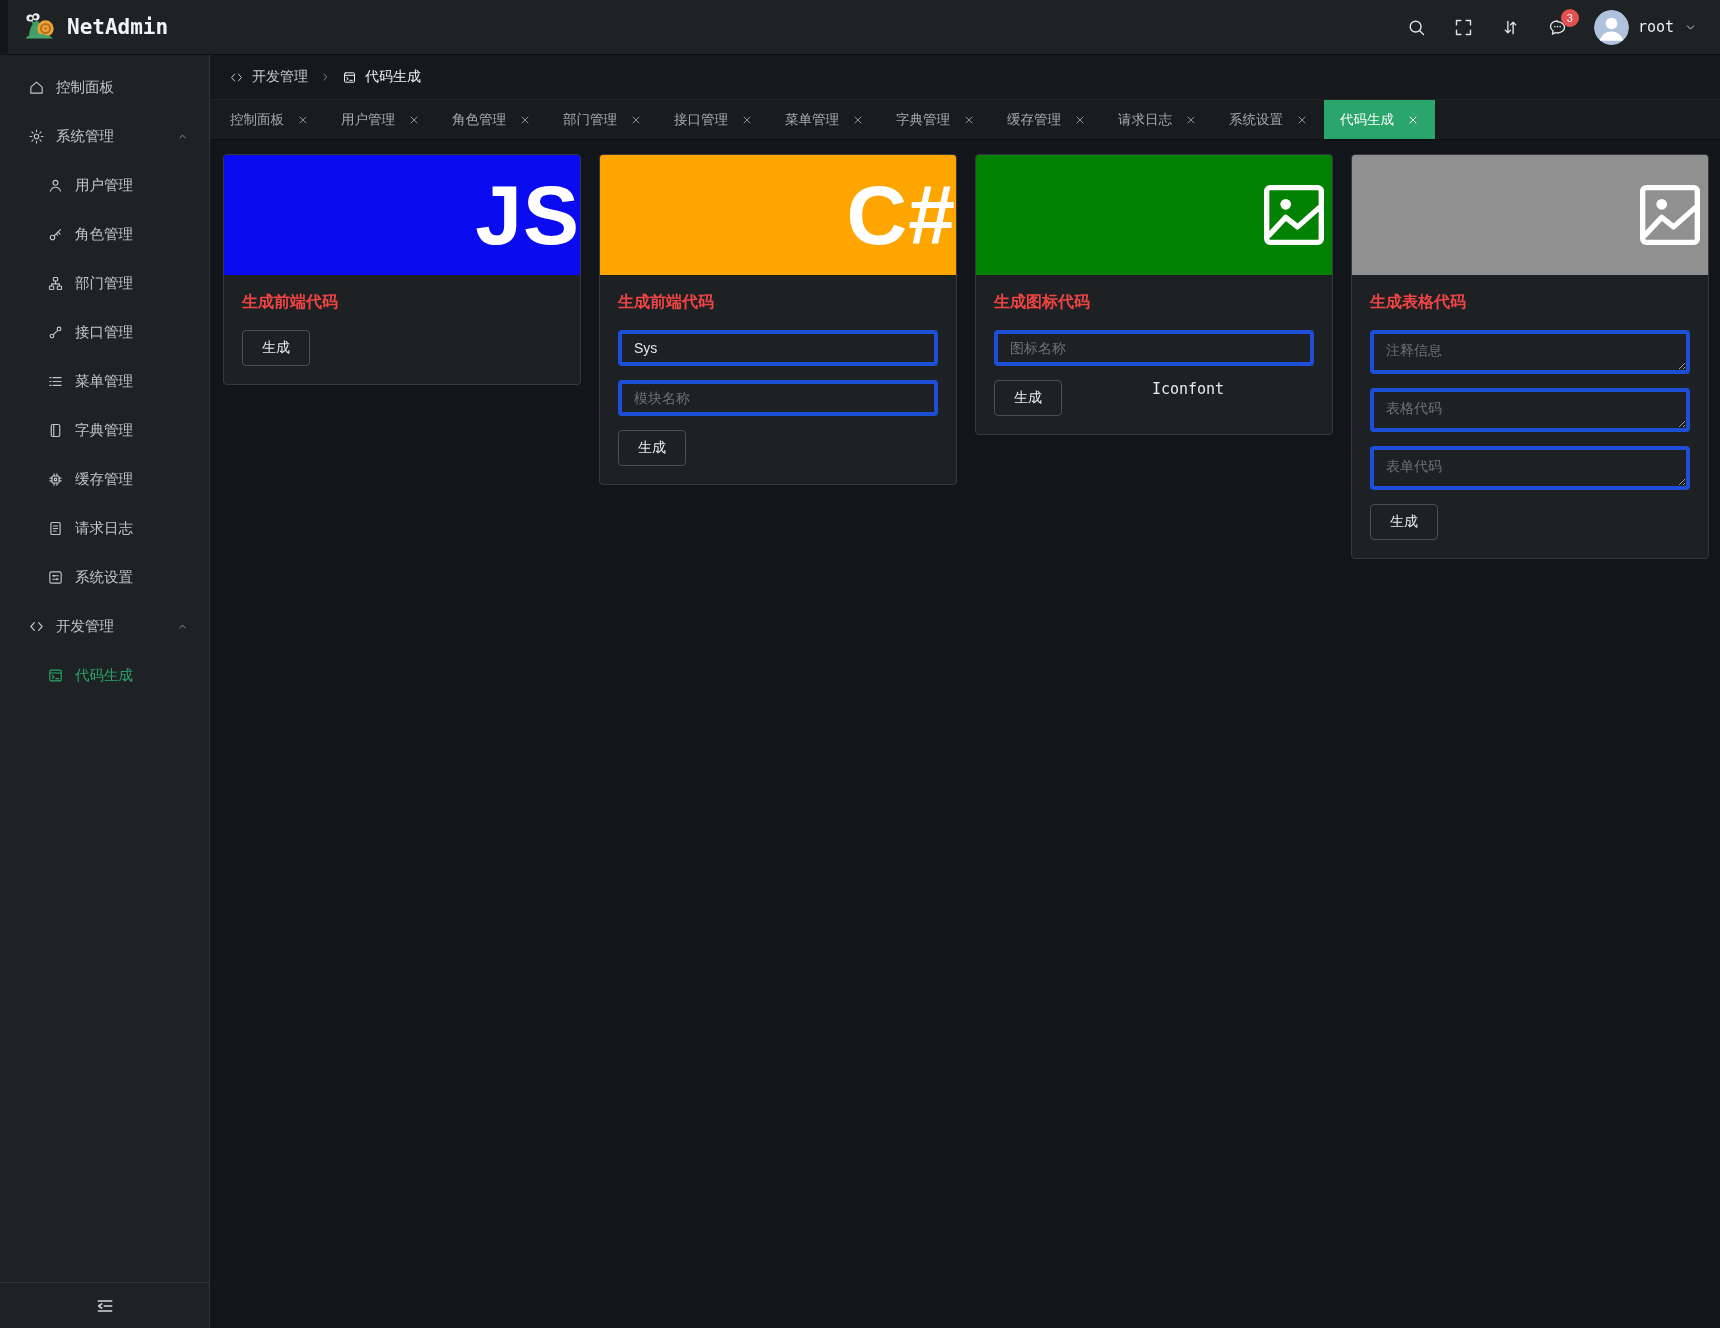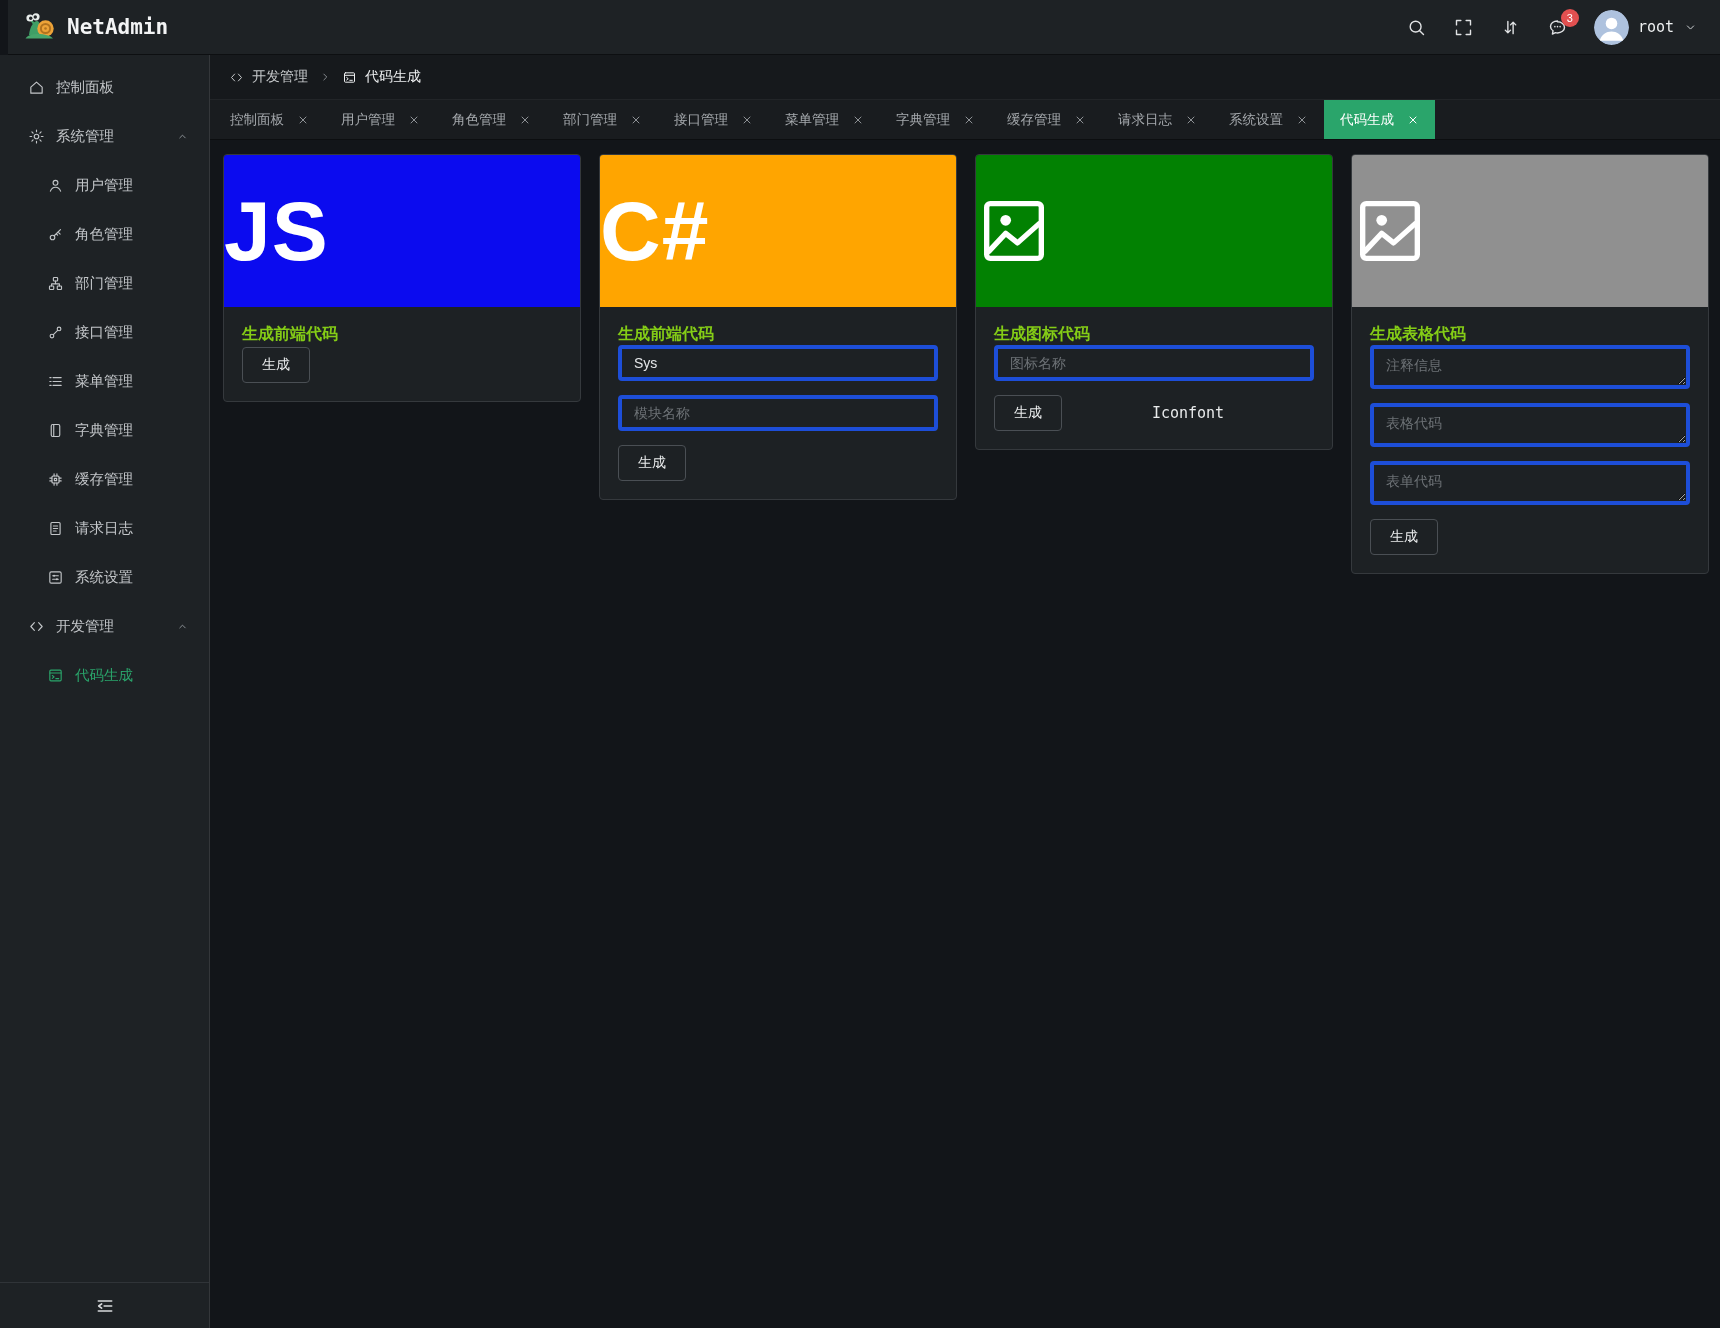--- a/index.html
+++ b/index.html
@@ -50,30 +50,30 @@
   .crumb-sep { width:14px; height:14px; color:#8d9196; }
 
   .tabbar { height:40px; background:#191c1f; border-bottom:1px solid #0c0e10; display:flex; align-items:stretch; padding-left:4px; flex:none; }
   .tab { display:flex; align-items:center; gap:13px; padding:0 16px; font-size:13.5px; color:#a6aaae; cursor:pointer; white-space:nowrap; }
   .tab .close { width:12px; height:12px; color:#8e9296; }
   .tab.active { background:#2aa56b; color:#fff; }
   .tab.active .close { color:#fff; }
 
   .content { flex:1; padding:14px 13px; display:flex; gap:18px; align-items:flex-start; overflow:hidden; }
   .card { width:358px; background:#1d2124; border:1px solid #35393d; border-radius:4px; overflow:hidden; flex:none; }
-  .card-banner { height:152px; display:flex; align-items:center; justify-content:flex-start; color:#fff; }
+  .card-banner { height:120px; display:flex; align-items:center; justify-content:flex-end; color:#fff; }
   .banner-text { font-size:84px; font-weight:bold; letter-spacing:1px; line-height:1; }
   .banner-img { width:76px; height:76px; }
   .card-body { padding:17px 18px 18px; }
-  .card-title { font-size:16px; font-weight:bold; color:#84cc16; }
+  .card-title { font-size:16px; font-weight:bold; color:#ef4444; margin-bottom:17px; }
   .tfield { display:block; width:100%; height:36px; background:transparent; border:4px solid #1d4ed8; border-radius:4px;
     color:#e5e7e9; font-size:14px; padding:0 12px; margin-bottom:14px; outline:none; font-family:inherit; }
   .tfield::placeholder { color:#6d7276; }
   textarea.tfield { height:44px; padding:8px 12px; resize:both; }
-  .btn-row { display:flex; align-items:center; margin-top:2px; }
+  .btn-row { display:flex; margin-top:2px; }
   .gen-btn { background:transparent; border:1px solid #4a4f54; color:#e9ebec; font-size:14px; padding:8px 19px;
     border-radius:4px; cursor:pointer; font-family:inherit; }
   .iconfont-link { flex:1; text-align:center; font-family:"DejaVu Sans Mono","Liberation Mono",monospace;
     font-size:15px; color:#e9ebec; cursor:pointer; }
 </style>
 </head>
 <body>
 
 <div class="app">
 

